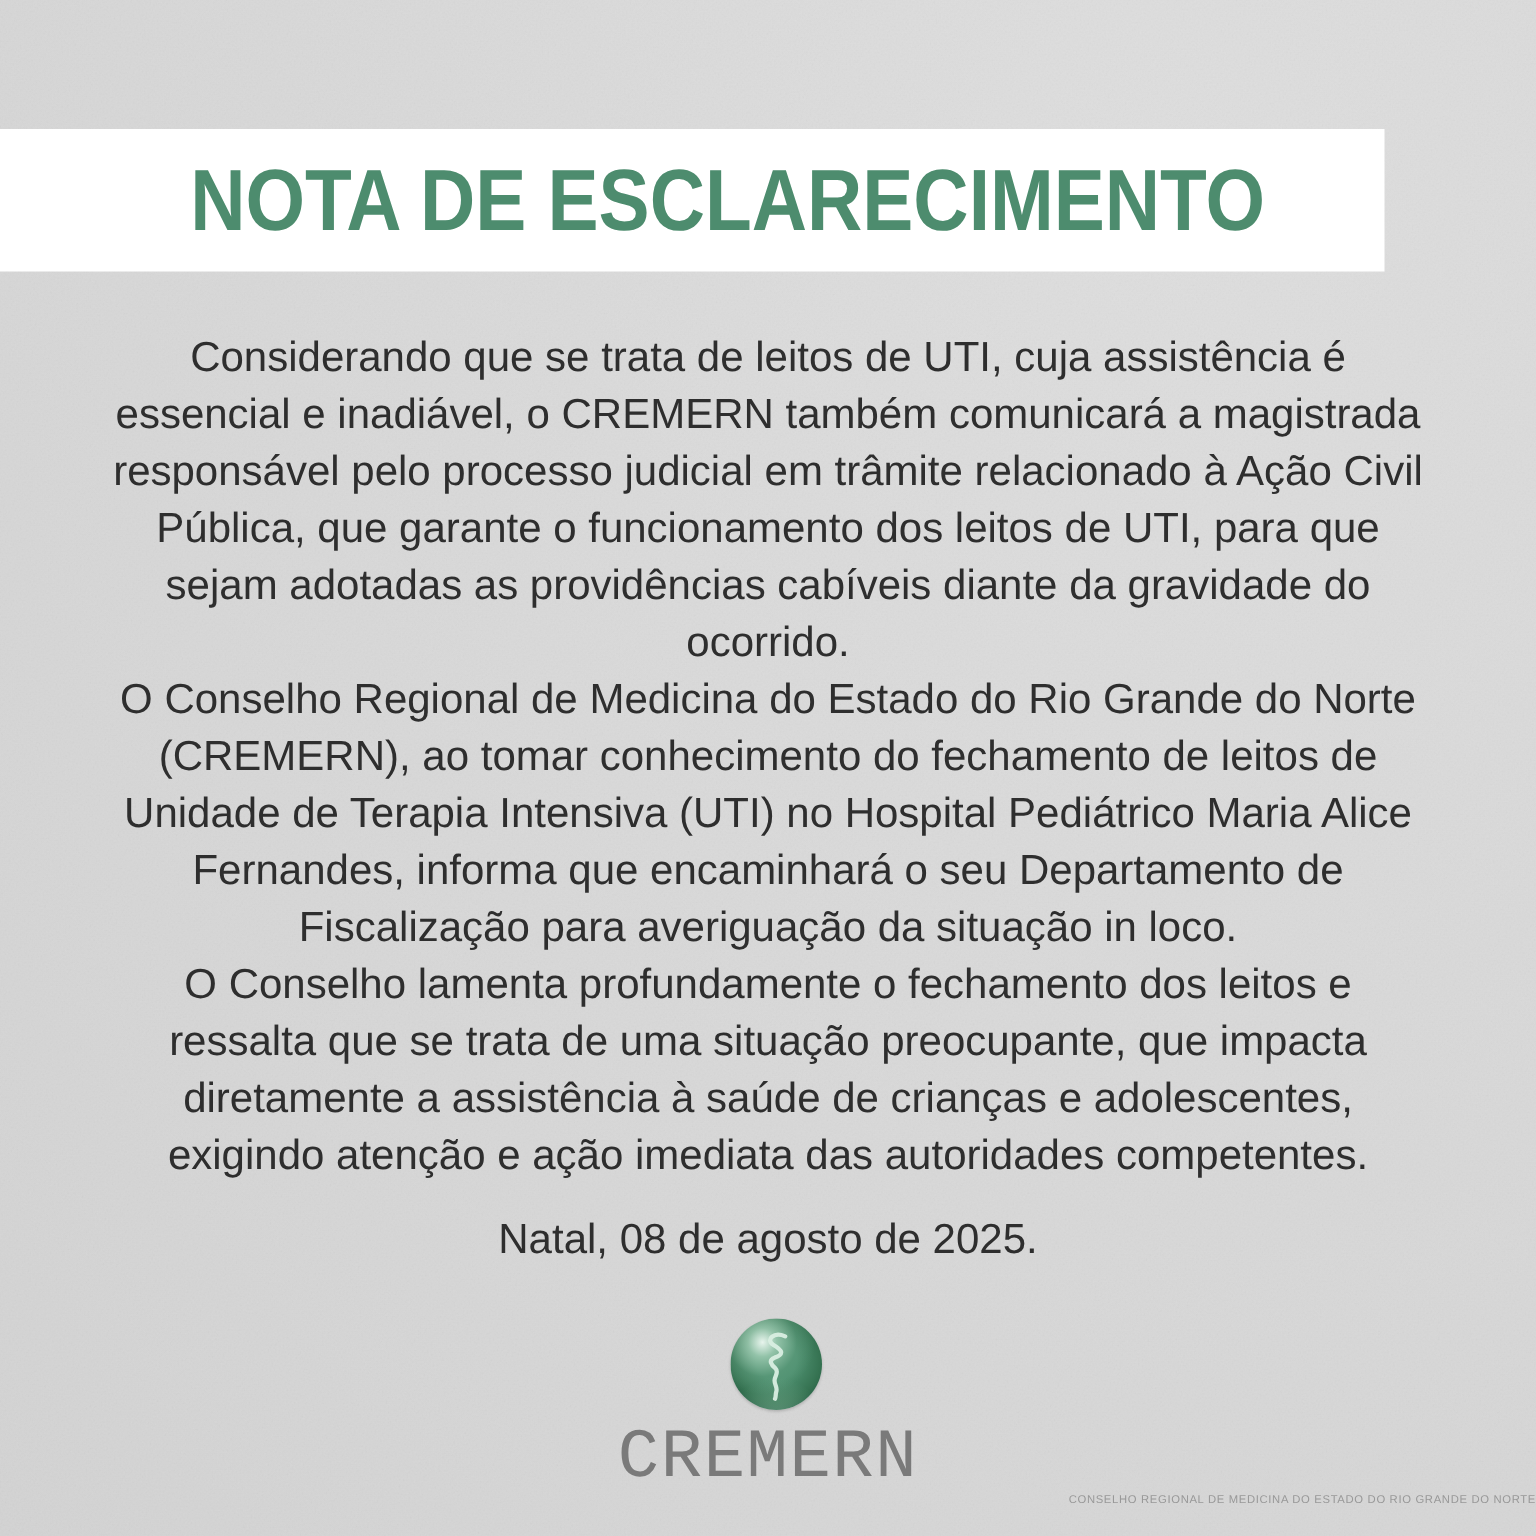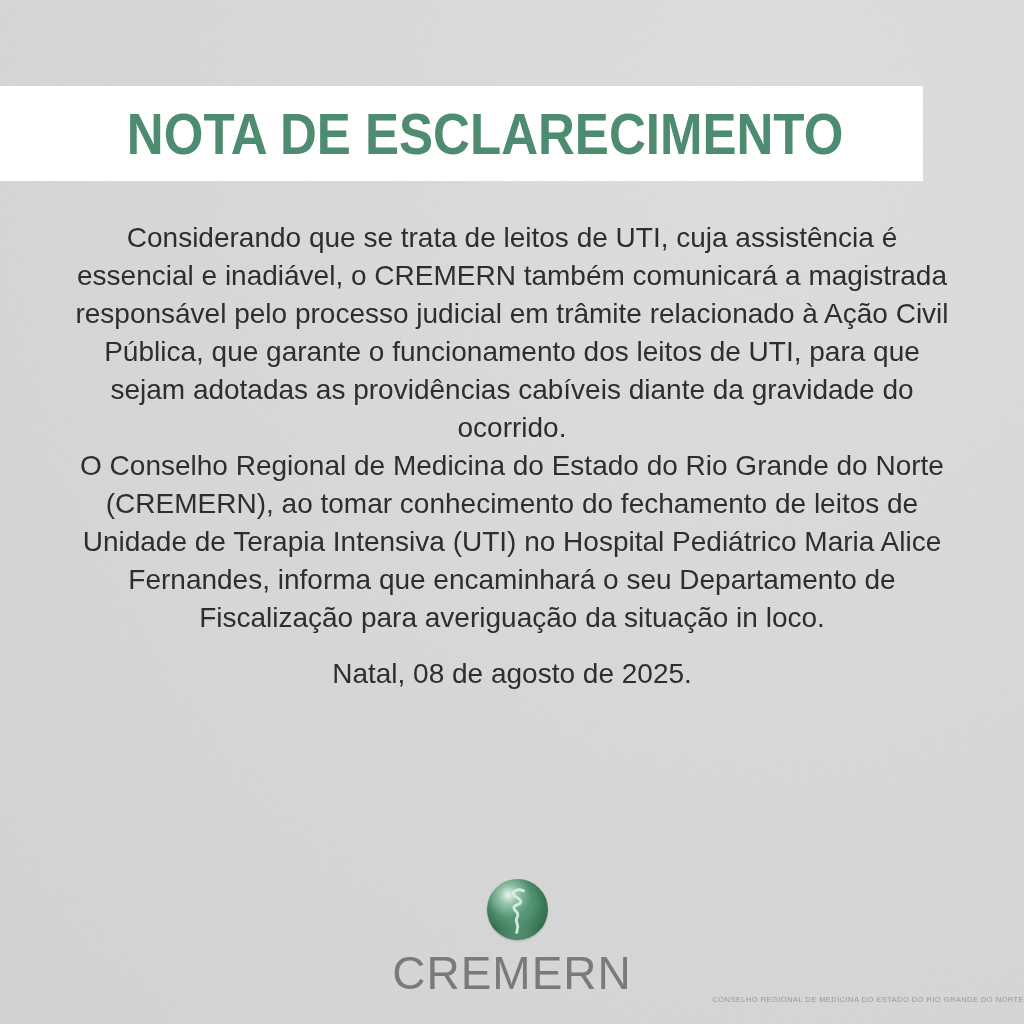--- a/index.html
+++ b/index.html
@@ -79,21 +79,21 @@
     justify-content: center;
   }
   .sphere svg { display: block; }
   .wordmark {
     position: absolute;
     top: 946px;
     left: 0;
     width: 1024px;
     z-index: 1;
     text-align: center;
-    font-family: Liberation Sans, sans-serif;
+    font-family: Liberation Mono, monospace;
     font-size: 46px;
     font-weight: 400;
     letter-spacing: 1px;
     color: #7a7a7a;
   }
   .org-subtitle {
     position: absolute;
     top: 995px;
     left: 0;
     width: 1024px;
@@ -120,20 +120,21 @@
     <rect width="1024" height="1024" filter="url(#grain)" opacity="0.55"></rect>
   </svg>
 
   <header class="banner">
     <h1>NOTA DE ESCLARECIMENTO</h1>
   </header>
 
   <main class="content">
     <p>Considerando que se trata de leitos de UTI, cuja assistência é essencial e inadiável, o CREMERN também comunicará a magistrada responsável pelo processo judicial em trâmite relacionado à Ação Civil Pública, que garante o funcionamento dos leitos de UTI, para que sejam adotadas as providências cabíveis diante da gravidade do ocorrido.</p>
     <p>O Conselho Regional de Medicina do Estado do Rio Grande do Norte (CREMERN), ao tomar conhecimento do fechamento de leitos de Unidade de Terapia Intensiva (UTI) no Hospital Pediátrico Maria Alice Fernandes, informa que encaminhará o seu Departamento de Fiscalização para averiguação da situação in loco.</p>
+    <p>O Conselho lamenta profundamente o fechamento dos leitos e ressalta que se trata de uma situação preocupante, que impacta diretamente a assistência à saúde de crianças e adolescentes, exigindo atenção e ação imediata das autoridades competentes.</p>
     <p class="date">Natal, 08 de agosto de 2025.</p>
   </main>
 
   <div class="sphere">
     <svg width="34" height="48" viewBox="0 0 30 44" aria-hidden="true">
       <path d="M20 4.5 C13 1.5, 8 6.5, 12.5 9.5 C18.5 13, 19.5 15.5, 13.5 17.5 C9.5 19, 11.5 22, 14 24 C16.5 26.5, 13.5 28.5, 13.5 31.5 C13.5 34.5, 15.5 35.5, 14.5 38.5 C14 40.5, 14.4 41.4, 13.8 42.6" fill="none" stroke="#d9eee1" stroke-width="2.6" stroke-linecap="round" opacity="0.95"></path>
     </svg>
   </div>
   <div class="wordmark">CREMERN</div>
   <div class="org-subtitle">CONSELHO REGIONAL DE MEDICINA DO ESTADO DO RIO GRANDE DO NORTE</div>

